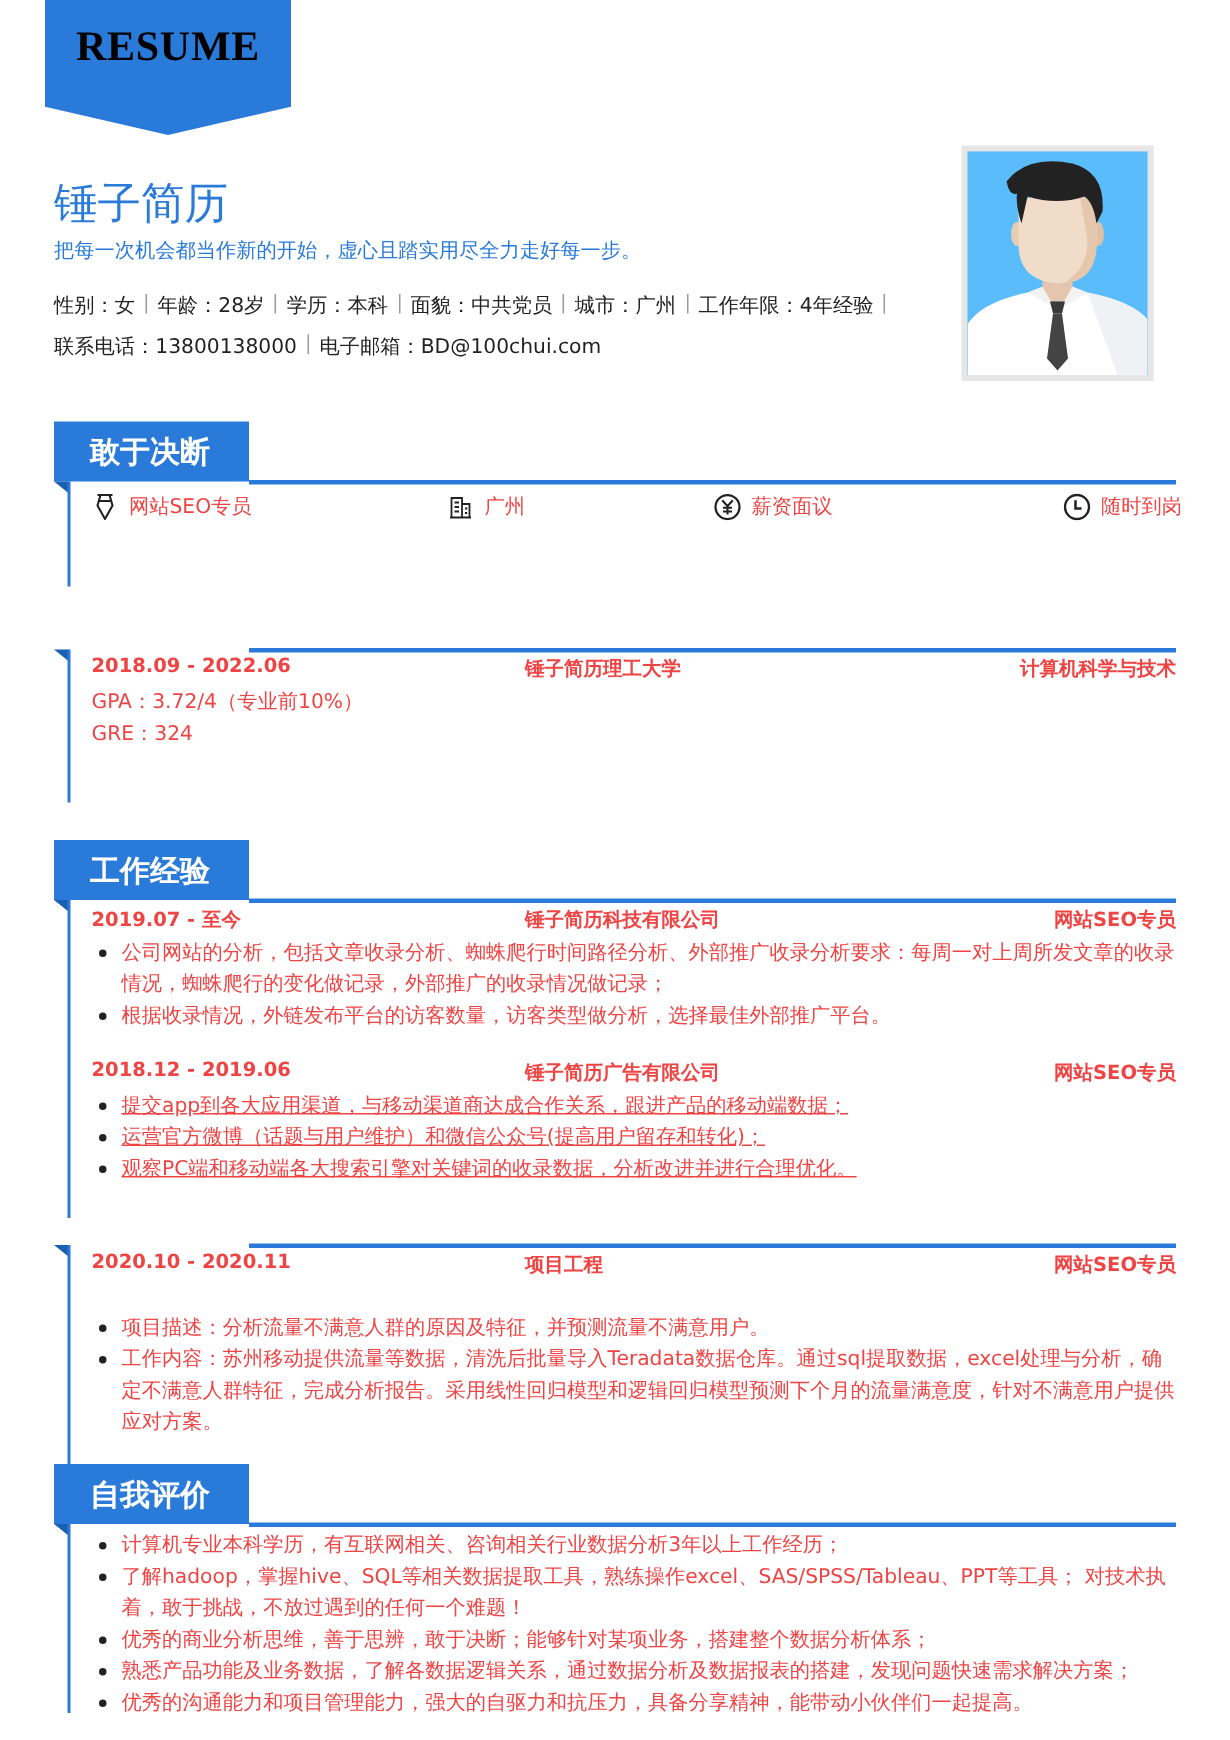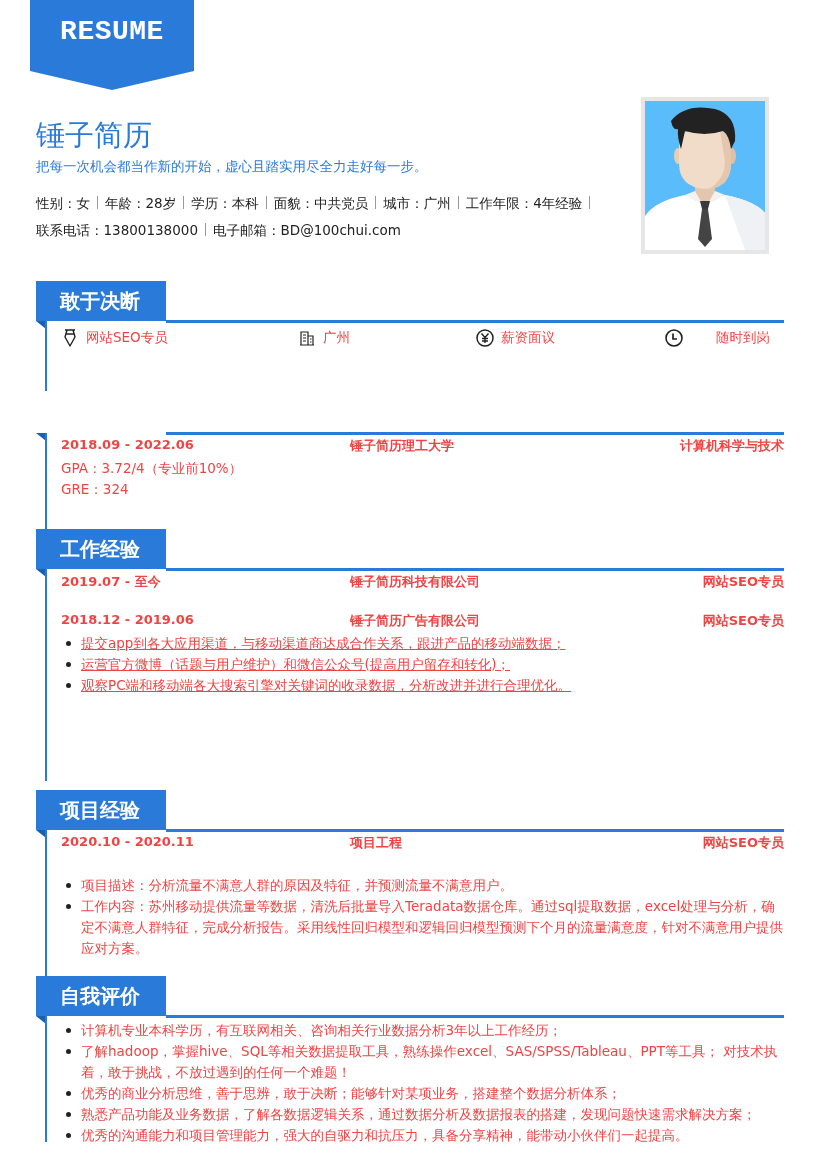--- a/index.html
+++ b/index.html
@@ -7,21 +7,21 @@
     body { font-family: "DejaVu Sans", "Liberation Sans", sans-serif; color: #222; position: relative; }
 
     
     .banner {
       position: absolute; left: 30px; top: 0; width: 164px; height: 90px;
       background: #2a7bd9;
       clip-path: polygon(0 0, 100% 0, 100% 79%, 50% 100%, 0 79%);
     }
     .banner-text {
       position: absolute; left: 0; right: 0; top: 16px; text-align: center;
-      color: #ffffff; font-family: Liberation Mono, monospace; font-weight: bold;
+      color: #000000; font-family: Liberation Serif, serif; font-weight: bold;
       font-size: 28px; letter-spacing: 0.5px;
     }
 
     
     .name {
       position: absolute; left: 36px; top: 116px; font-size: 29px; color: #2a7bd9; font-weight: normal;
     }
     .motto {
       position: absolute; left: 36px; top: 158px; font-size: 13.5px; color: #2a7bd9;
     }
@@ -147,21 +147,21 @@
       </div>
       <div class="intent-item" style="left:415px;">
         <span class="ico">
           <svg width="18" height="18" viewBox="0 0 18 18">
               <circle cx="9" cy="9" r="8" fill="none" stroke="#222" stroke-width="1.5"></circle>
               <path d="M5.5 4.5 L9 8.5 L12.5 4.5 M9 8.5 L9 14 M6 9.5 h6 M6 12 h6" fill="none" stroke="#222" stroke-width="1.4"></path>
             </svg>
         </span>
         <span>薪资面议</span>
       </div>
-      <div class="intent-item" style="left:604px;gap:26px;">
+      <div class="intent-item" style="left:648px;">
         <span class="ico">
           <svg width="18" height="18" viewBox="0 0 18 18">
               <circle cx="9" cy="9" r="8" fill="none" stroke="#222" stroke-width="1.6"></circle>
               <path d="M8 4.5 L8 10 L12 10" fill="none" stroke="#222" stroke-width="1.7"></path>
             </svg>
         </span>
         <span>随时到岗</span>
       </div>
     </div>
   </div>
@@ -175,50 +175,53 @@
     <div class="entry-head">
       <span class="c1">2018.09 - 2022.06</span>
       <span class="c2">锤子简历理工大学</span>
       <span class="c3">计算机科学与技术</span>
     </div>
     <div class="plain-line">GPA：3.72/4（专业前10%）</div>
     <div class="plain-line">GRE：324</div>
   </div>
 </div>
 
-<div class="section" style="top:529px; height:250px;">
+<div class="section" style="top:560px; height:250px;">
   <div class="section-tab">工作经验</div>
   <div class="section-fold"></div>
   <div class="section-rule"></div>
   <div class="section-vline" style="height:212px;"></div>
   <div class="section-body">
     <div>
       <div class="entry-head">
         <span class="c1">2019.07 - 至今</span>
         <span class="c2">锤子简历科技有限公司</span>
         <span class="c3">网站SEO专员</span>
       </div>
+      <ul class="bullets">
+        <li>公司网站的分析，包括文章收录分析、蜘蛛爬行时间路径分析、外部推广收录分析要求：每周一对上周所发文章的收录情况，蜘蛛爬行的变化做记录，外部推广的收录情况做记录；</li>
+        <li>根据收录情况，外链发布平台的访客数量，访客类型做分析，选择最佳外部推广平台。</li>
+      </ul>
     </div>
     <div style="margin-top:18px;text-decoration:underline;">
       <div class="entry-head">
         <span class="c1">2018.12 - 2019.06</span>
         <span class="c2">锤子简历广告有限公司</span>
         <span class="c3">网站SEO专员</span>
       </div>
       <ul class="bullets">
         <li>提交app到各大应用渠道，与移动渠道商达成合作关系，跟进产品的移动端数据；</li>
         <li>运营官方微博（话题与用户维护）和微信公众号(提高用户留存和转化)；</li>
         <li>观察PC端和移动端各大搜索引擎对关键词的收录数据，分析改进并进行合理优化。</li>
       </ul>
     </div>
   </div>
 </div>
 
 <div class="section" style="top:790px; height:190px;">
-  <div class="section-tab">项目经验</div>
   <div class="section-fold"></div>
   <div class="section-rule"></div>
   <div class="section-vline" style="height:152px;"></div>
   <div class="section-body">
     <div class="entry-head" style="margin-bottom:20px;">
       <span class="c1">2020.10 - 2020.11</span>
       <span class="c2">项目工程</span>
       <span class="c3">网站SEO专员</span>
     </div>
     <ul class="bullets">

